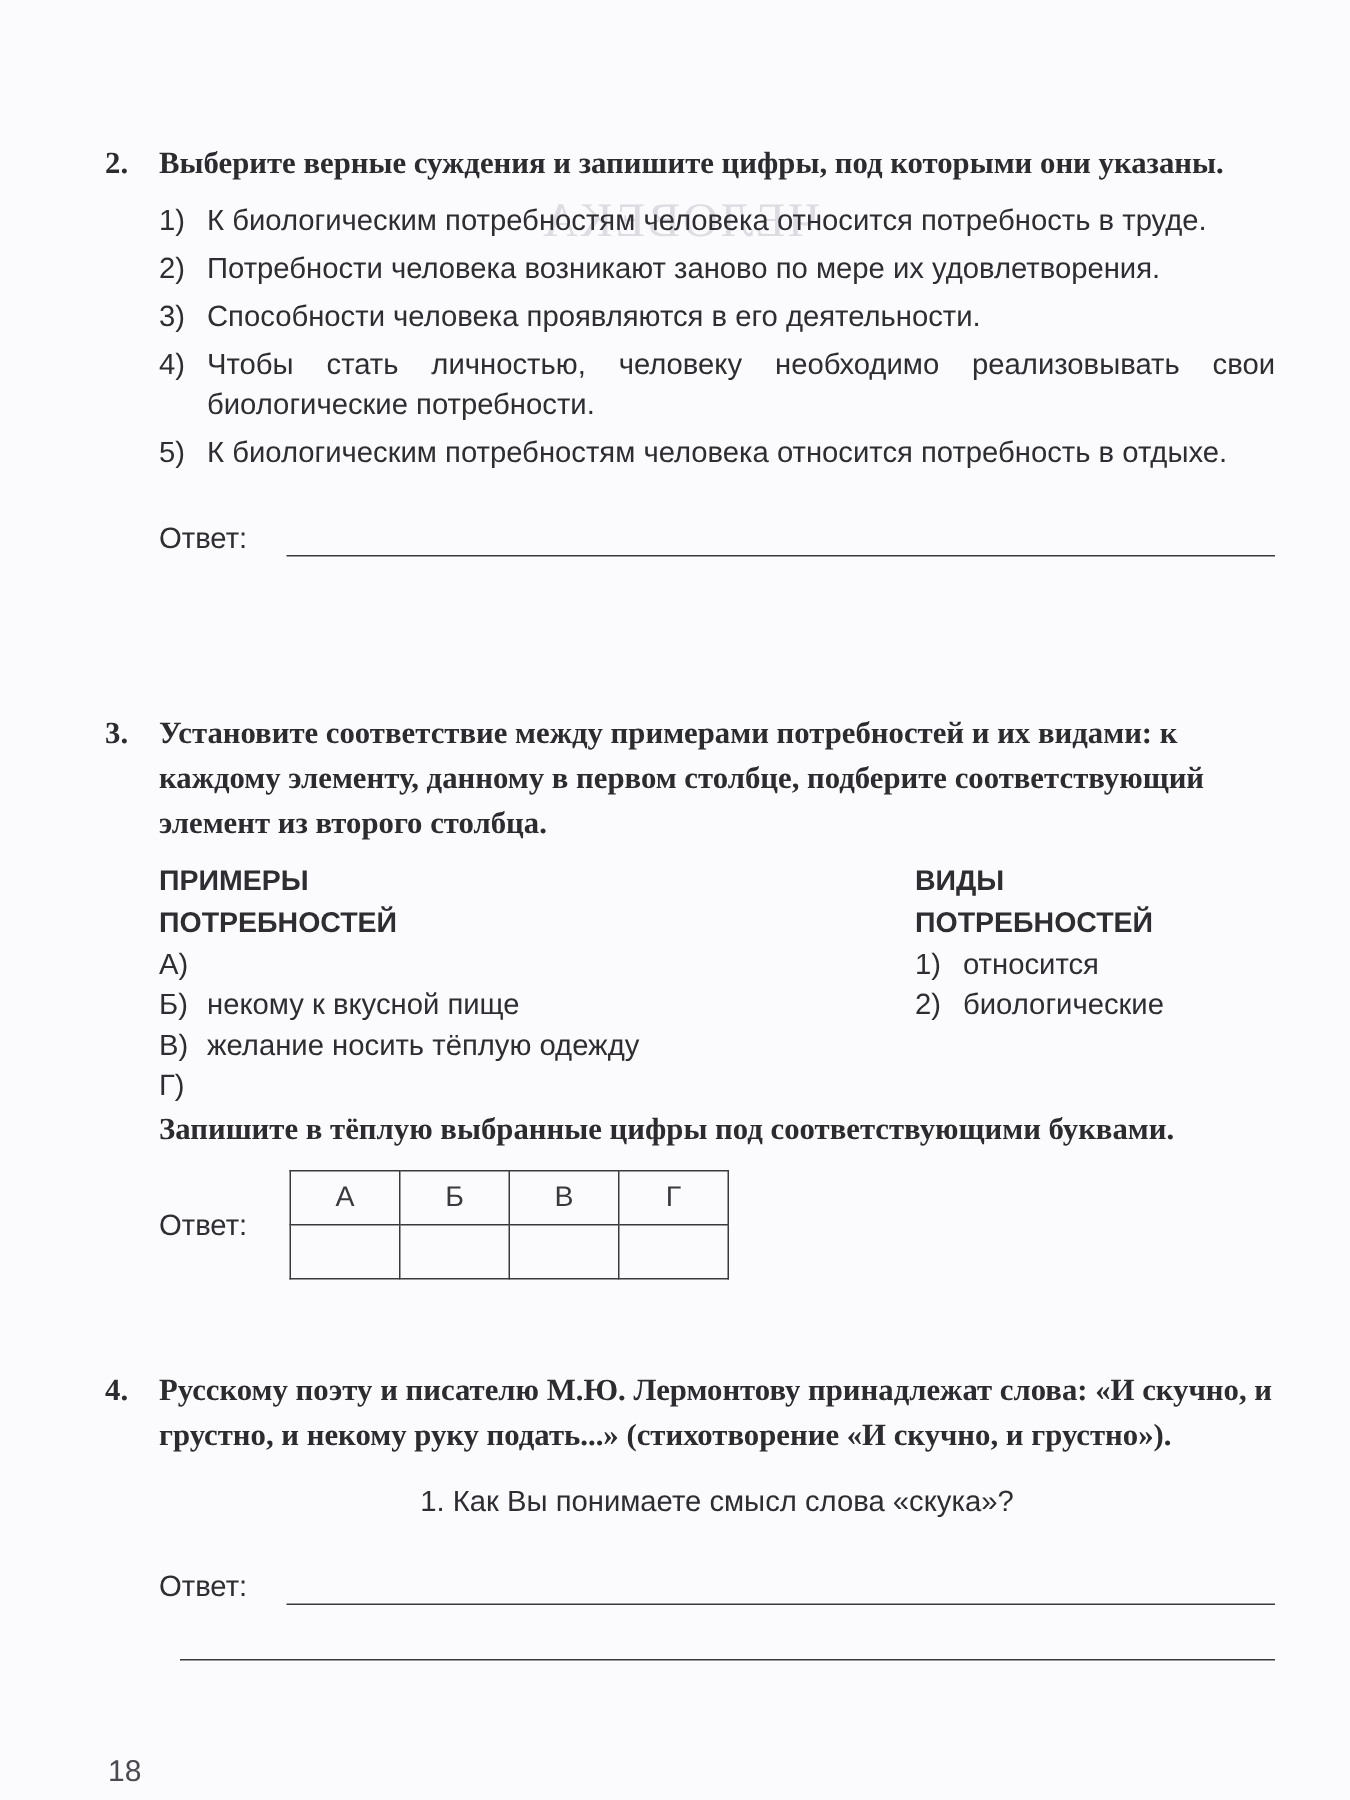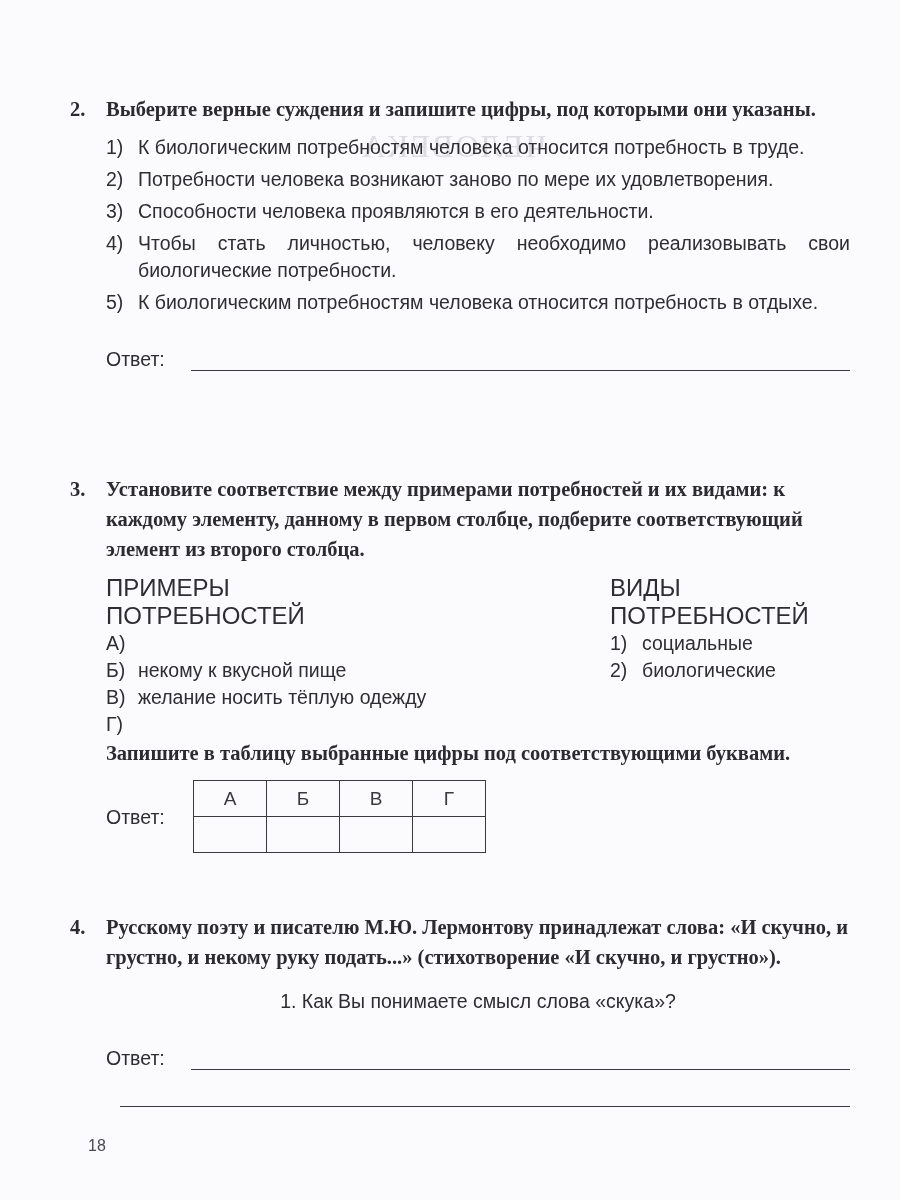--- a/index.html
+++ b/index.html
@@ -35,39 +35,39 @@
     .answer-row {
       display: flex; align-items: flex-end; margin-left: 36px;
       font-family: "Liberation Sans", sans-serif; font-size: 19.5px; color: #2e2e32;
     }
     .answer-label { width: 85px; flex: none; margin-top: 20px; }
     .answer-line { flex: 1; border-bottom: 1.6px solid #3a3a3e; height: 22px; margin-right: 0; }
     .match {
       margin-left: 36px; margin-top: 10px; position: relative; height: 150px;
       font-family: "Liberation Sans", sans-serif; color: #2e2e32;
     }
-    .col-head { font-size: 24px; line-height: 28px; }
+    .col-head { font-size: 19px; line-height: 28px; font-weight: bold; }
     .col-left { position: absolute; left: 0; top: 0; width: 440px; }
     .col-right { position: absolute; left: 504px; top: 0; width: 230px; }
     .mi { display: flex; font-size: 19.5px; line-height: 27px; }
     .mi-key { width: 32px; flex: none; }
     .table-wrap { display: flex; align-items: flex-start; margin-left: 36px; margin-top: 12px;
       font-family: "Liberation Sans", sans-serif; font-size: 19.5px; color: #2e2e32; }
     .table-wrap .answer-label { padding-top: 6px; }
     table.ans { border-collapse: collapse; margin-left: 2px; }
     table.ans td {
       border: 1.5px solid #3a3a3e; width: 70px; height: 33px; text-align: center;
       font-size: 19px; color: #3a3a3e;
     }
     .subq {
       margin-left: 36px; font-family: "Liberation Sans", sans-serif; font-size: 19.5px; color: #2e2e32; text-align: center;
     }
     .page-num {
-      position: absolute; left: 72px; top: 1137px;
-      font-family: "Liberation Sans", sans-serif; font-size: 16px; color: #4a4a50; margin-left: 16px;
+      position: absolute; left: 72px; top: 1170px;
+      font-family: "Liberation Sans", sans-serif; font-size: 20px; color: #4a4a50;
     }
   </style>
 </head>
 <body>
 
 <div class="ghost ghost-title">ЧЕЛОВЕКА</div>
 
 <div class="q" style="top:94px;">
   <div class="qhead">
     <span class="qnum">2.</span>
@@ -123,30 +123,30 @@
         </div>
       <div class="mi">
           <span class="mi-key">Г)</span>
         </div>
     </div>
     <div class="col-right">
       <div class="col-head">ВИДЫ</div>
       <div class="col-head">ПОТРЕБНОСТЕЙ</div>
       <div class="mi">
           <span class="mi-key">1)</span>
-          <span>социальные</span>
+          <span>относится</span>
         </div>
       <div class="mi">
           <span class="mi-key">2)</span>
           <span>биологические</span>
         </div>
     </div>
   </div>
   <div class="qhead" style="margin-left:36px; margin-top:14px;">
-    <span class="qtext">Запишите в таблицу выбранные цифры под соответствующими буквами.</span>
+    <span class="qtext">Запишите в тёплую выбранные цифры под соответствующими буквами.</span>
   </div>
   <div class="table-wrap">
     <span class="answer-label">Ответ:</span>
     <table class="ans">
       <tbody>
           <tr>
         <td>А</td>
         <td>Б</td>
         <td>В</td>
         <td>Г</td>

